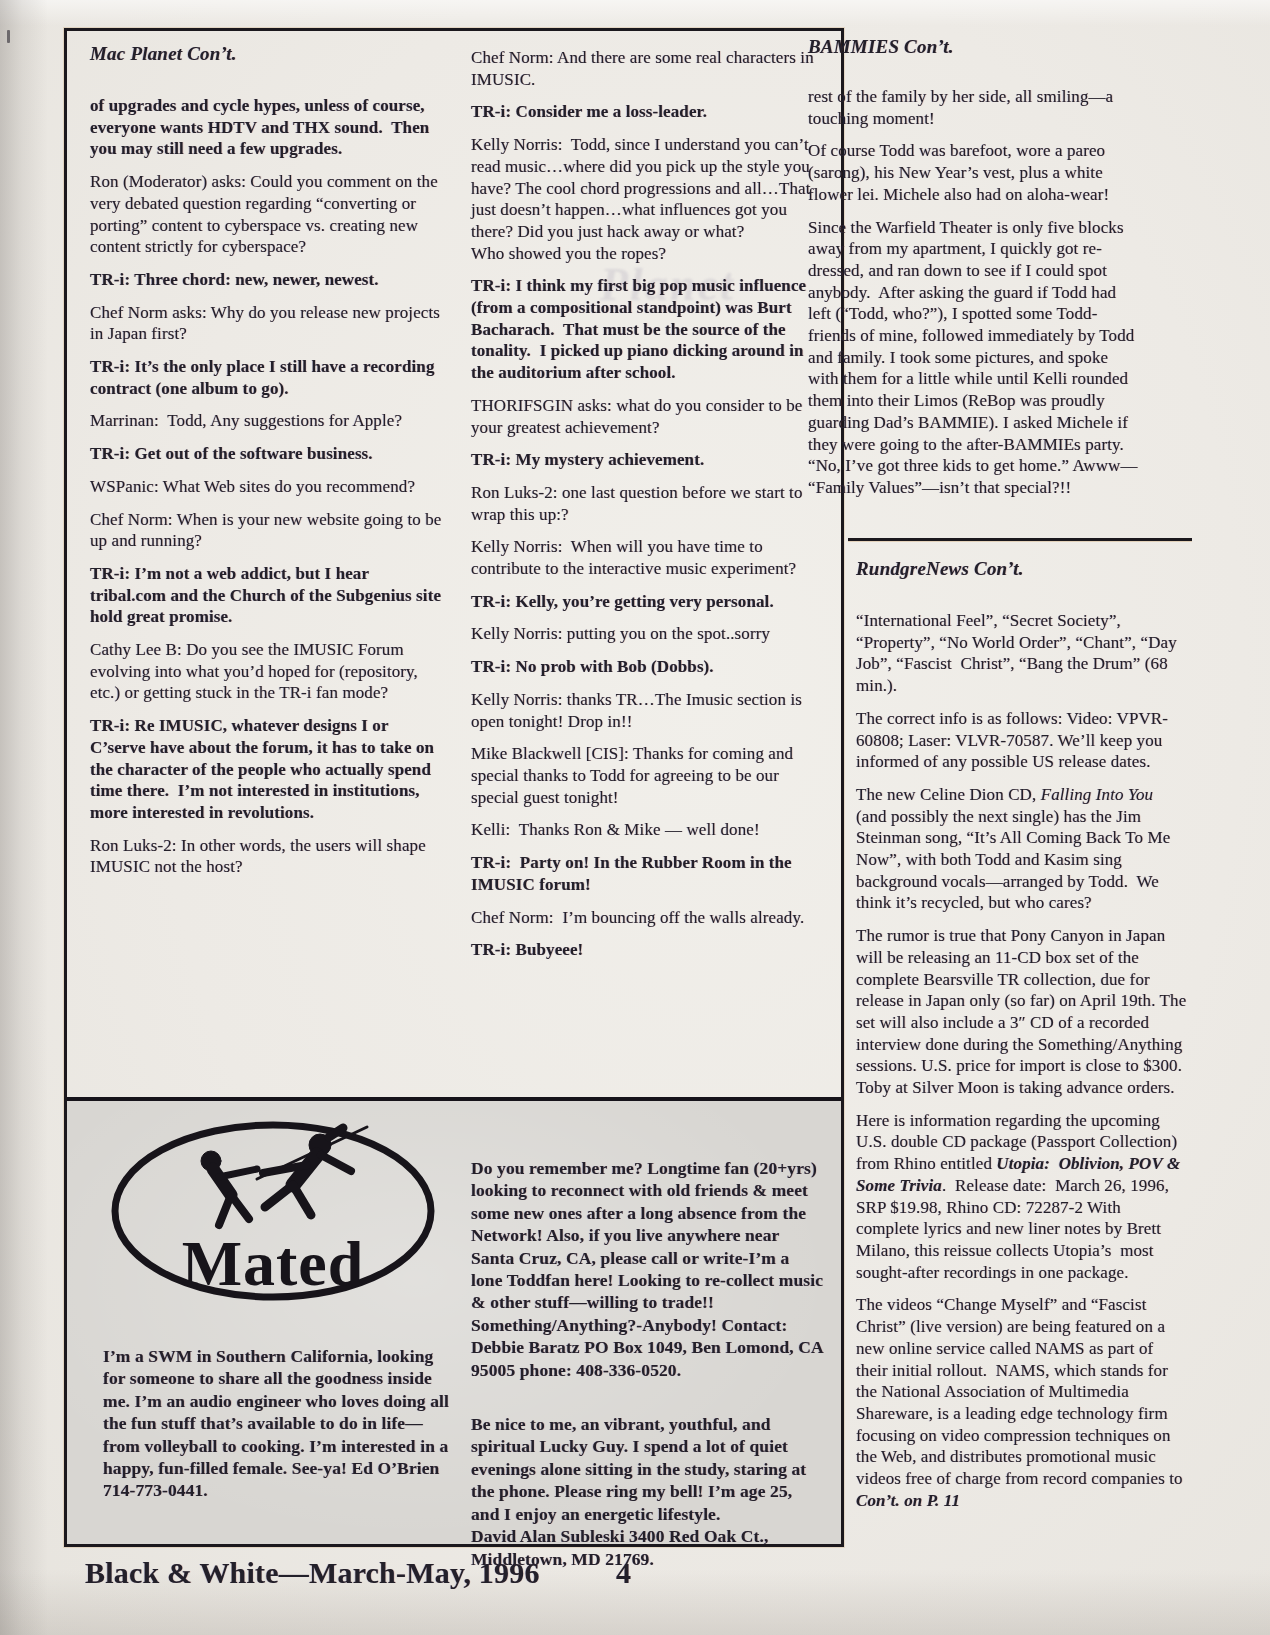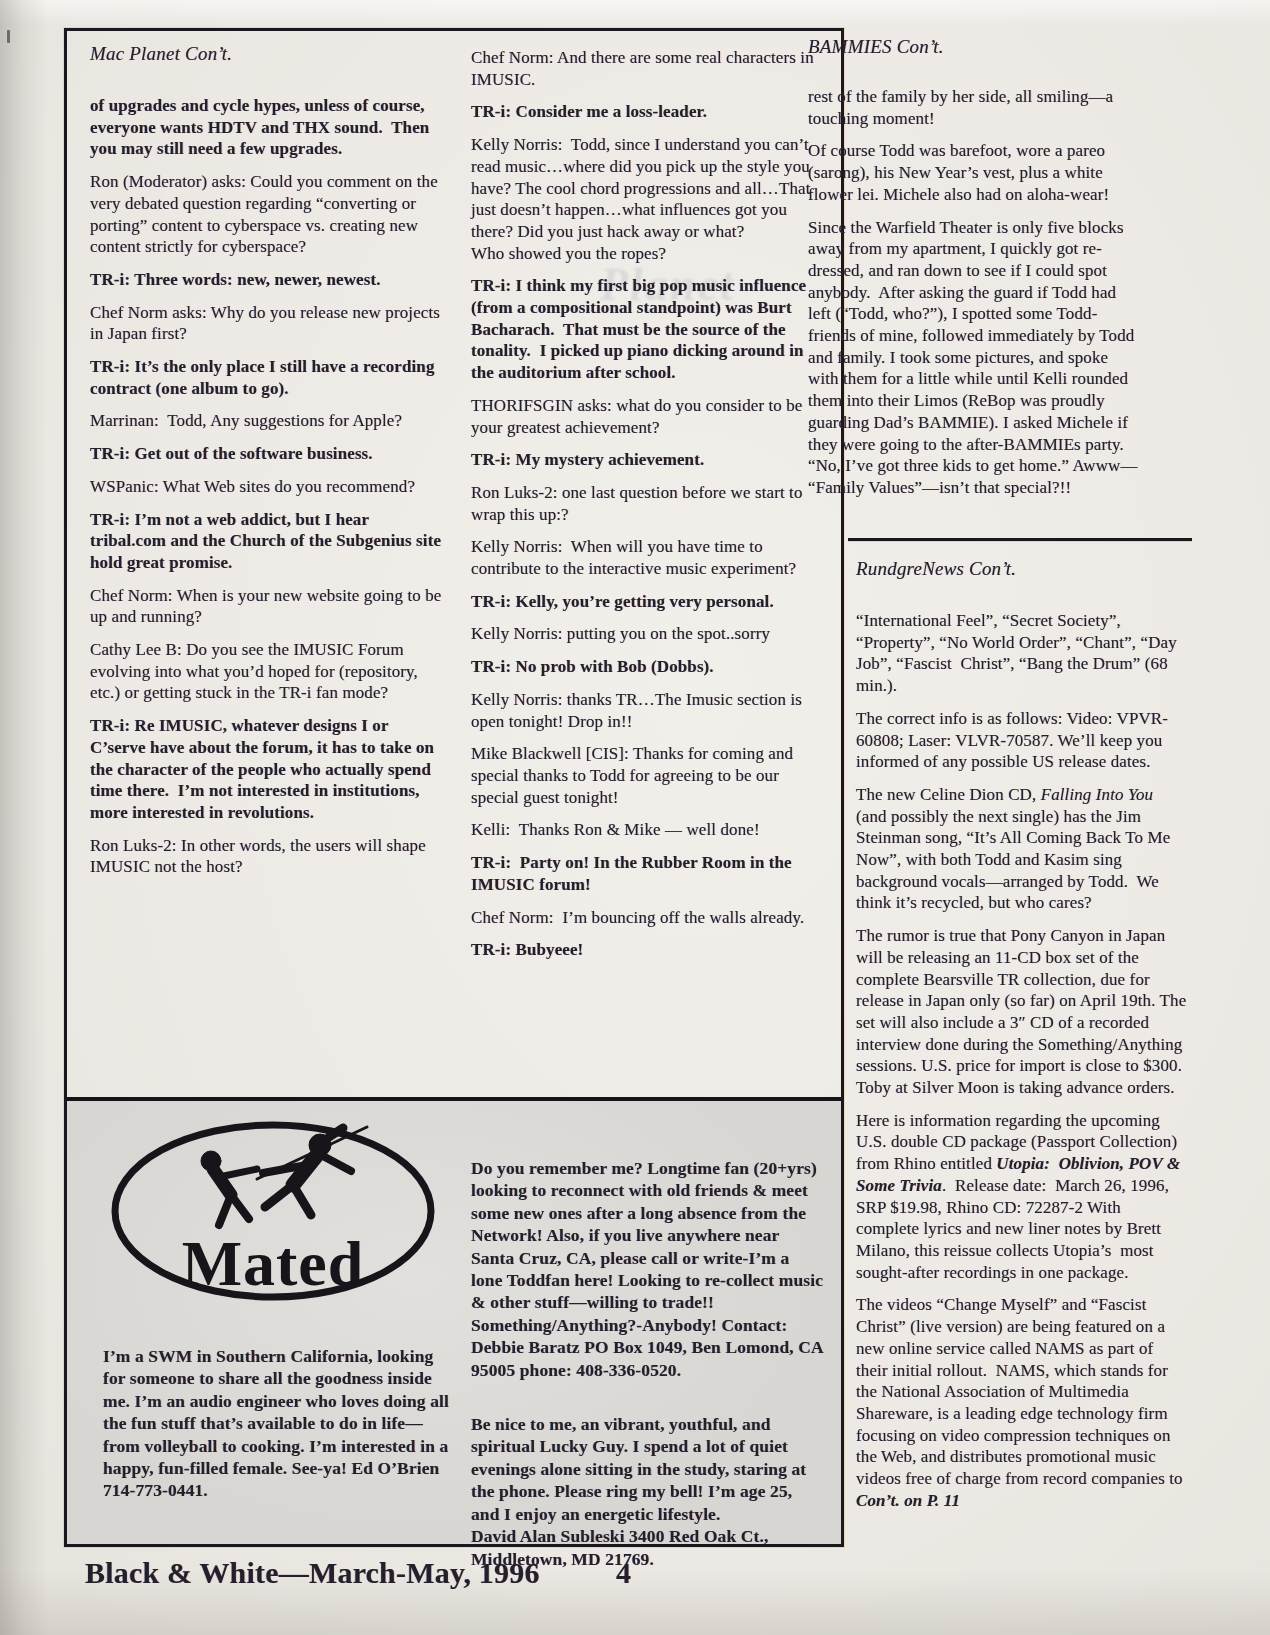--- a/index.html
+++ b/index.html
@@ -20,21 +20,21 @@
   }
   
   .content-box{
     position:absolute;left:64px;top:28px;width:780px;height:1519px;
     border:3px solid #1b181d;box-sizing:border-box;
     box-shadow:0 0 0 1px rgba(190,130,50,.18);
   }
   .col{position:absolute;}
   .col-left{left:23px;top:12px;width:352px;}
   .col-mid{left:404px;top:16px;width:352px;}
-  h3.sec-head{font-size:19px;font-style:italic;font-weight:normal;margin:0 0 30px 0;letter-spacing:.2px;}
+  h3.sec-head{font-size:19px;font-style:italic;font-weight:bold;margin:0 0 30px 0;letter-spacing:.2px;}
   .para{font-size:17px;line-height:21.7px;margin:0 0 11px 0;white-space:pre-wrap;letter-spacing:.1px;}
   .para.p-b{font-weight:bold;}
   .seg-b{font-weight:normal;}
   .seg-i{font-style:italic;}
   .seg-bi{font-weight:bold;font-style:italic;}
   .para,h3.sec-head,.footer-title,.footer-page{
     text-shadow:.6px .3px 0 rgba(160,50,35,.22), -.6px -.3px 0 rgba(40,55,160,.22);
   }
   
   .right-sec1{position:absolute;left:808px;top:36px;width:332px;}
@@ -66,28 +66,28 @@
   <div class="scan-tick"></div>
   <div class="ghost">Planet</div>
 
   <div class="content-box">
 
     <div class="col col-left">
       <h3 class="sec-head">Mac Planet Con’t.</h3>
       <div>
           <p class="para p-b"><span>of upgrades and cycle hypes, unless of course, everyone wants HDTV and THX sound.  Then you may still need a few upgrades.</span></p>
           <p class="para"><span>Ron (Moderator) asks: Could you comment on the very debated question regarding “converting or porting” content to cyberspace vs. creating new content strictly for cyberspace?</span></p>
-          <p class="para p-b"><span>TR-i: Three words: new, newer, newest.</span></p>
+          <p class="para p-b"><span>TR-i: Three chord: new, newer, newest.</span></p>
           <p class="para"><span>Chef Norm asks: Why do you release new projects in Japan first?</span></p>
           <p class="para p-b"><span>TR-i: It’s the only place I still have a recording contract (one album to go).</span></p>
           <p class="para"><span>Marrinan:  Todd, Any suggestions for Apple?</span></p>
           <p class="para p-b"><span>TR-i: Get out of the software business.</span></p>
           <p class="para"><span>WSPanic: What Web sites do you recommend?</span></p>
+          <p class="para"><span>Chef Norm: When is your new website going to be up and running?</span></p>
           <p class="para p-b"><span>TR-i: I’m not a web addict, but I hear tribal.com and the Church of the Subgenius site hold great promise.</span></p>
-          <p class="para"><span>Chef Norm: When is your new website going to be up and running?</span></p>
           <p class="para"><span>Cathy Lee B: Do you see the IMUSIC Forum evolving into what you’d hoped for (repository, etc.) or getting stuck in the TR-i fan mode?</span></p>
           <p class="para p-b"><span>TR-i: Re IMUSIC, whatever designs I or C’serve have about the forum, it has to take on the character of the people who actually spend time there.  I’m not interested in institutions, more interested in revolutions.</span></p>
           <p class="para"><span>Ron Luks-2: In other words, the users will shape IMUSIC not the host?</span></p>
         </div>
     </div>
 
     <div class="col col-mid">
       <div>
           <p class="para"><span>Chef Norm: And there are some real characters in IMUSIC.</span></p>
           <p class="para p-b"><span>TR-i: Consider me a loss-leader.</span></p>

